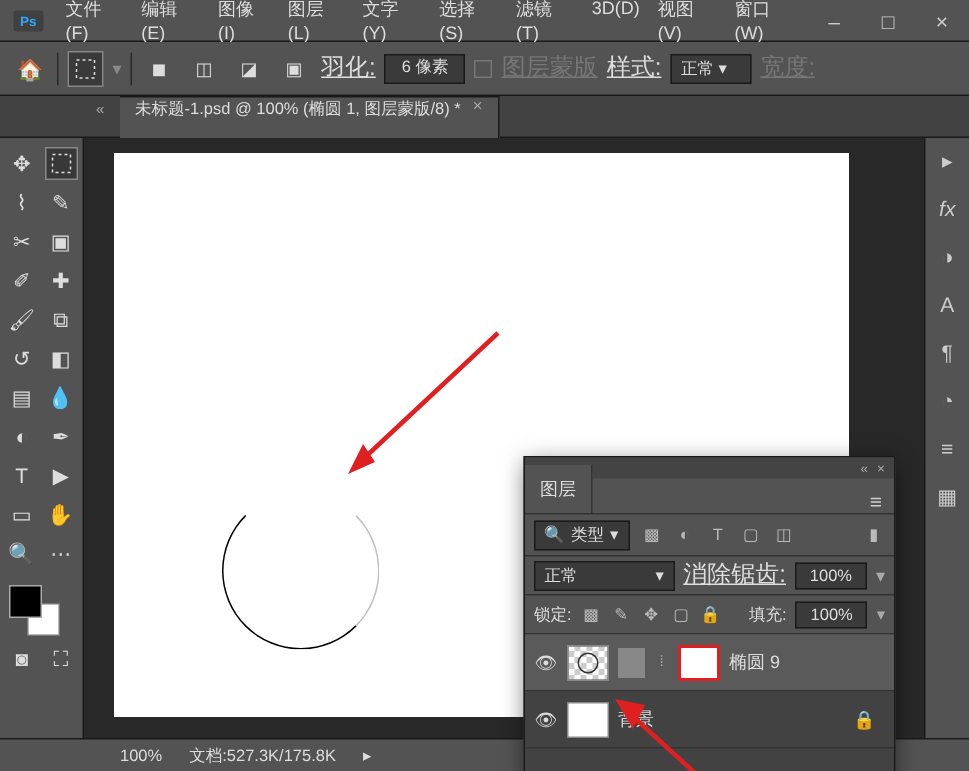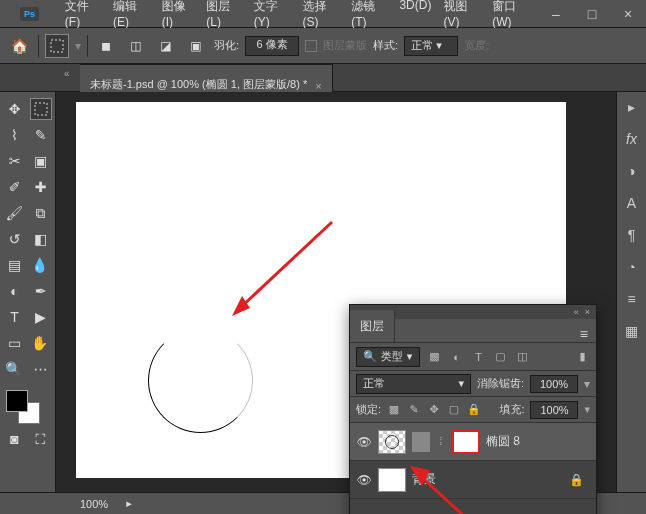--- a/index.html
+++ b/index.html
@@ -1,35 +1,35 @@
 <!DOCTYPE html>
 <html><head>
 <meta charset="utf-8">
 <style>
 * { margin: 0; padding: 0; box-sizing: border-box; font-family: "Microsoft YaHei", sans-serif; -webkit-user-select: none; user-select: none; }
 body { width: 646px; height: 514px; background: #535353; overflow: hidden; color: #ddd; font-size: 12px; }
 .window { width: 100%; height: 100%; background: #535353; display: flex; flex-direction: column; }
 .titlebar { height: 28px; background: #535353; display: flex; align-items: center; border-bottom: 1px solid #1a1a1a; }
-.ps-logo { width: 20px; height: 14px; margin: 0 20px; background: #404040; color: #31a8ff; display: flex; align-items: center; justify-content: center; font-size: 9px; font-weight: bold; border-radius: 2px; }
+.ps-logo { width: 20px; height: 14px; margin: 0 9px; background: #404040; color: #31a8ff; display: flex; align-items: center; justify-content: center; font-size: 9px; font-weight: bold; border-radius: 2px; }
 .menus { display: flex; color: #ddd; font-size: 12px; }
 .menu-item { padding: 0 6px; cursor: default; }
 .win-controls { margin-left: auto; display: flex; }
 .win-btn { width: 36px; height: 24px; display: flex; align-items: center; justify-content: center; color: #ccc; font-size: 14px; }
 .optbar { height: 36px; background: #535353; display: flex; align-items: center; border-bottom: 1px solid #1a1a1a; padding: 0 8px; gap: 6px; }
 .home-icon { width: 24px; height: 24px; display: flex; align-items: center; justify-content: center; font-size: 14px; color: #ddd; }
 .sep { width: 1px; height: 22px; background: #2a2a2a; }
 .opt-btn { min-width: 24px; height: 24px; display: flex; align-items: center; justify-content: center; border: 1px solid transparent; color: #ddd; }
 .opt-btn.act { border: 1px solid #888; background: #3a3a3a; }
-.opt-label { color: #ddd; font-size: 11px; }
+.opt-label { color: #ddd; font-size: 16px; text-decoration: underline; }
 .opt-input { background: #3a3a3a; border: 1px solid #1a1a1a; width: 54px; height: 20px; text-align: center; color: #ddd; font-size: 11px; }
 .opt-check { width: 12px; height: 12px; border: 1px solid #777; }
 .opt-select { background: #3a3a3a; border: 1px solid #1a1a1a; padding: 2px 6px; height: 20px; color: #ddd; min-width: 54px; display: flex; align-items: center; font-size: 11px; }
 .tabbar { height: 28px; background: #424242; display: flex; align-items: center; padding-left: 80px; border-bottom: 1px solid #1a1a1a; }
 .tab-toggle { position: absolute; left: 64px; top: 68px; color: #aaa; font-size: 10px; }
-.doc-tab { background: #535353; height: 28px; display: flex; align-items: flex-end; padding: 0 10px; font-size: 11px; color: #ddd; gap: 8px; border-right: 1px solid #1a1a1a; border-top: 1px solid #1a1a1a; }
+.doc-tab { background: #535353; height: 28px; display: flex; align-items: flex-start; padding: 0 10px; font-size: 11px; color: #ddd; gap: 8px; border-right: 1px solid #1a1a1a; border-top: 1px solid #1a1a1a; }
 .tab-close { color: #aaa; font-size: 11px; }
 .body-row { flex: 1; display: flex; position: relative; }
 .tools-left { width: 56px; background: #535353; border-right: 1px solid #1a1a1a; padding: 6px 4px; display: grid; grid-template-columns: repeat(2, 22px); gap: 4px; align-content: start; justify-content: center; }
 .tool { width: 22px; height: 22px; display: flex; align-items: center; justify-content: center; color: #ddd; font-size: 14px; }
 .tool.sel { background: #383838; border: 1px solid #888; }
 .swatches { grid-column: 1 / span 2; height: 36px; position: relative; margin-top: 4px; }
 .sw-fg { position: absolute; width: 22px; height: 22px; background: #000; border: 1px solid #aaa; left: 2px; top: 2px; }
 .sw-bg { position: absolute; width: 22px; height: 22px; background: #fff; border: 1px solid #777; left: 14px; top: 14px; }
 .canvas-wrap { flex: 1; background: #282828; position: relative; }
 .canvas { position: absolute; left: 20px; top: 10px; right: 50px; bottom: 14px; background: #fff; }
@@ -219,35 +219,36 @@
         <div class="pct-field">100%</div>
         <span style="color:#aaa">▾</span>
       </div>
       <div class="layer-list">
         <div class="layer-row active">
           <div class="eye">👁</div>
           <div class="thumb alpha"></div>
           <div class="thumb vector"></div>
           <span class="link">⁞</span>
           <div class="thumb mask"></div>
-          <span class="layer-name">椭圆 8</span>
+          <span class="layer-name">椭圆 9</span>
         </div>
         <div class="layer-row">
           <div class="eye">👁</div>
           <div class="thumb" style="background:#fff"></div>
           <span class="layer-name">背景</span>
           <span class="lock-badge">🔒</span>
         </div>
       </div>
 
     </div>
 
     <svg class="arrow2" viewBox="0 0 160 170">
       <line x1="140" y1="150" x2="48" y2="66" stroke="#e02020" stroke-width="3"></line>
       <polygon points="40,58 60,62 52,78" fill="#e02020"></polygon>
     </svg>
   </div>
 
   <div class="statusbar">
     <span>100%</span>
+    <span>文档:527.3K/175.8K</span>
     <span>▸</span>
   </div>
 </div>
 
 </body></html>

